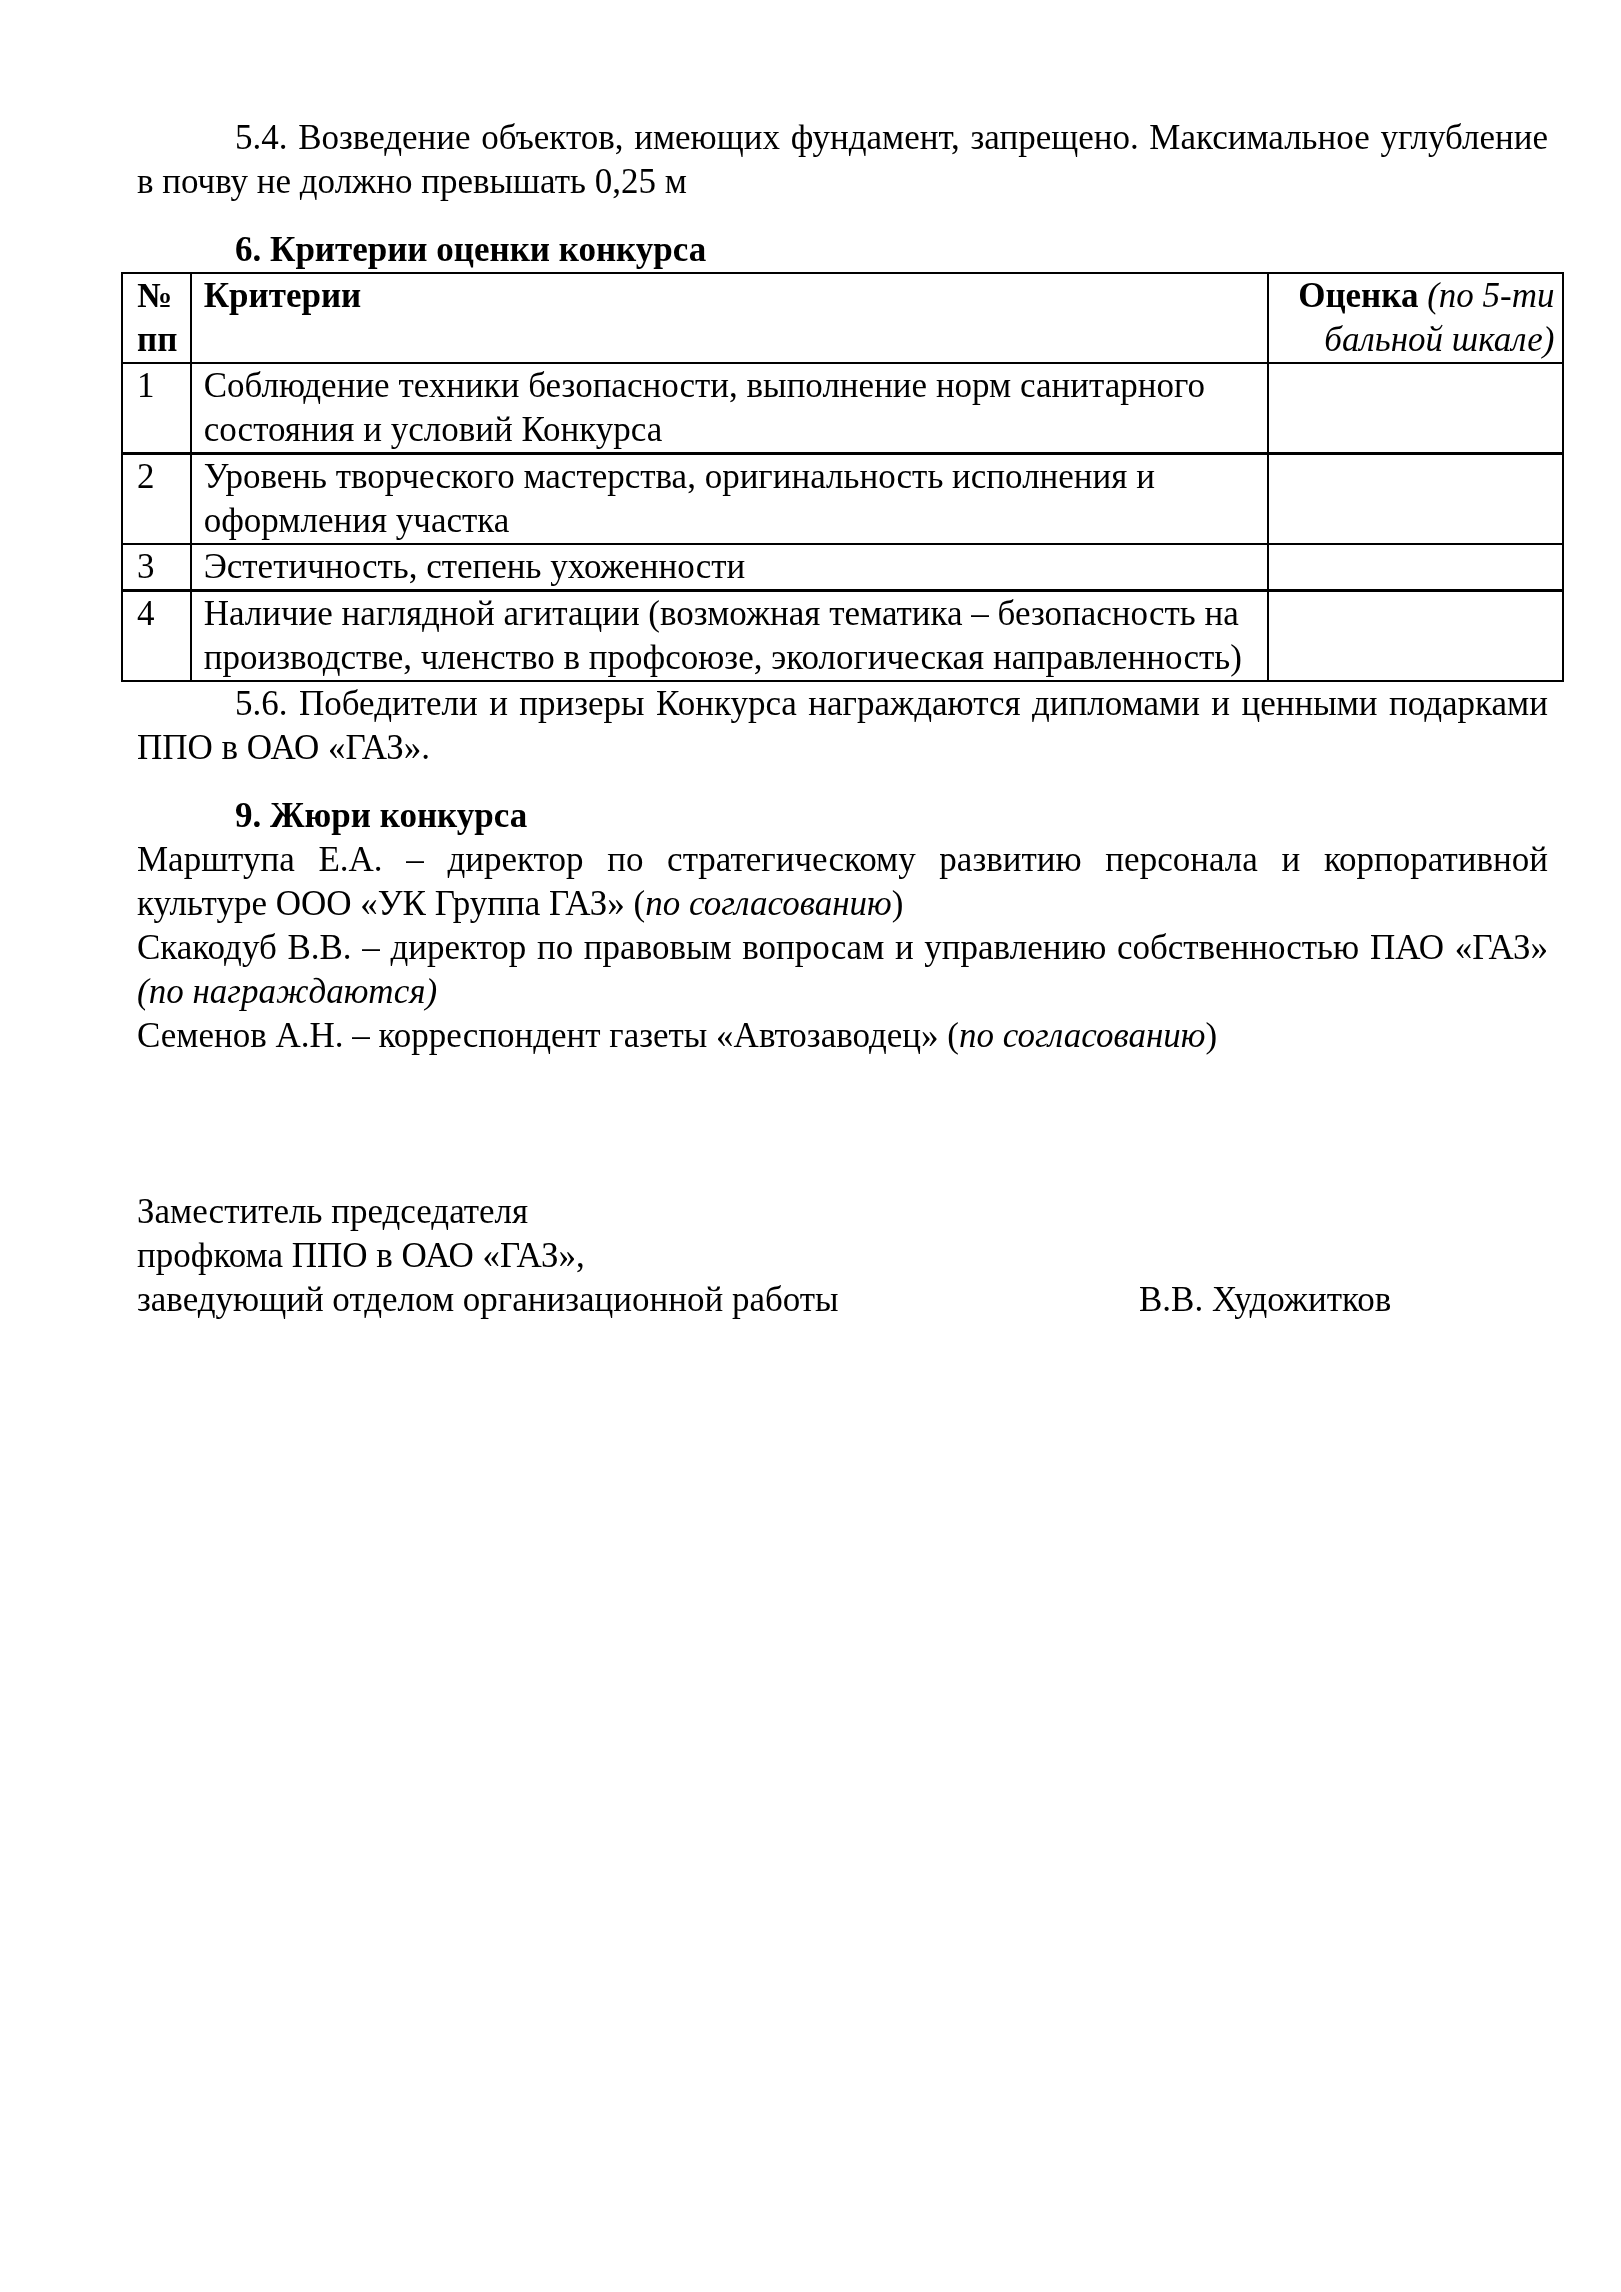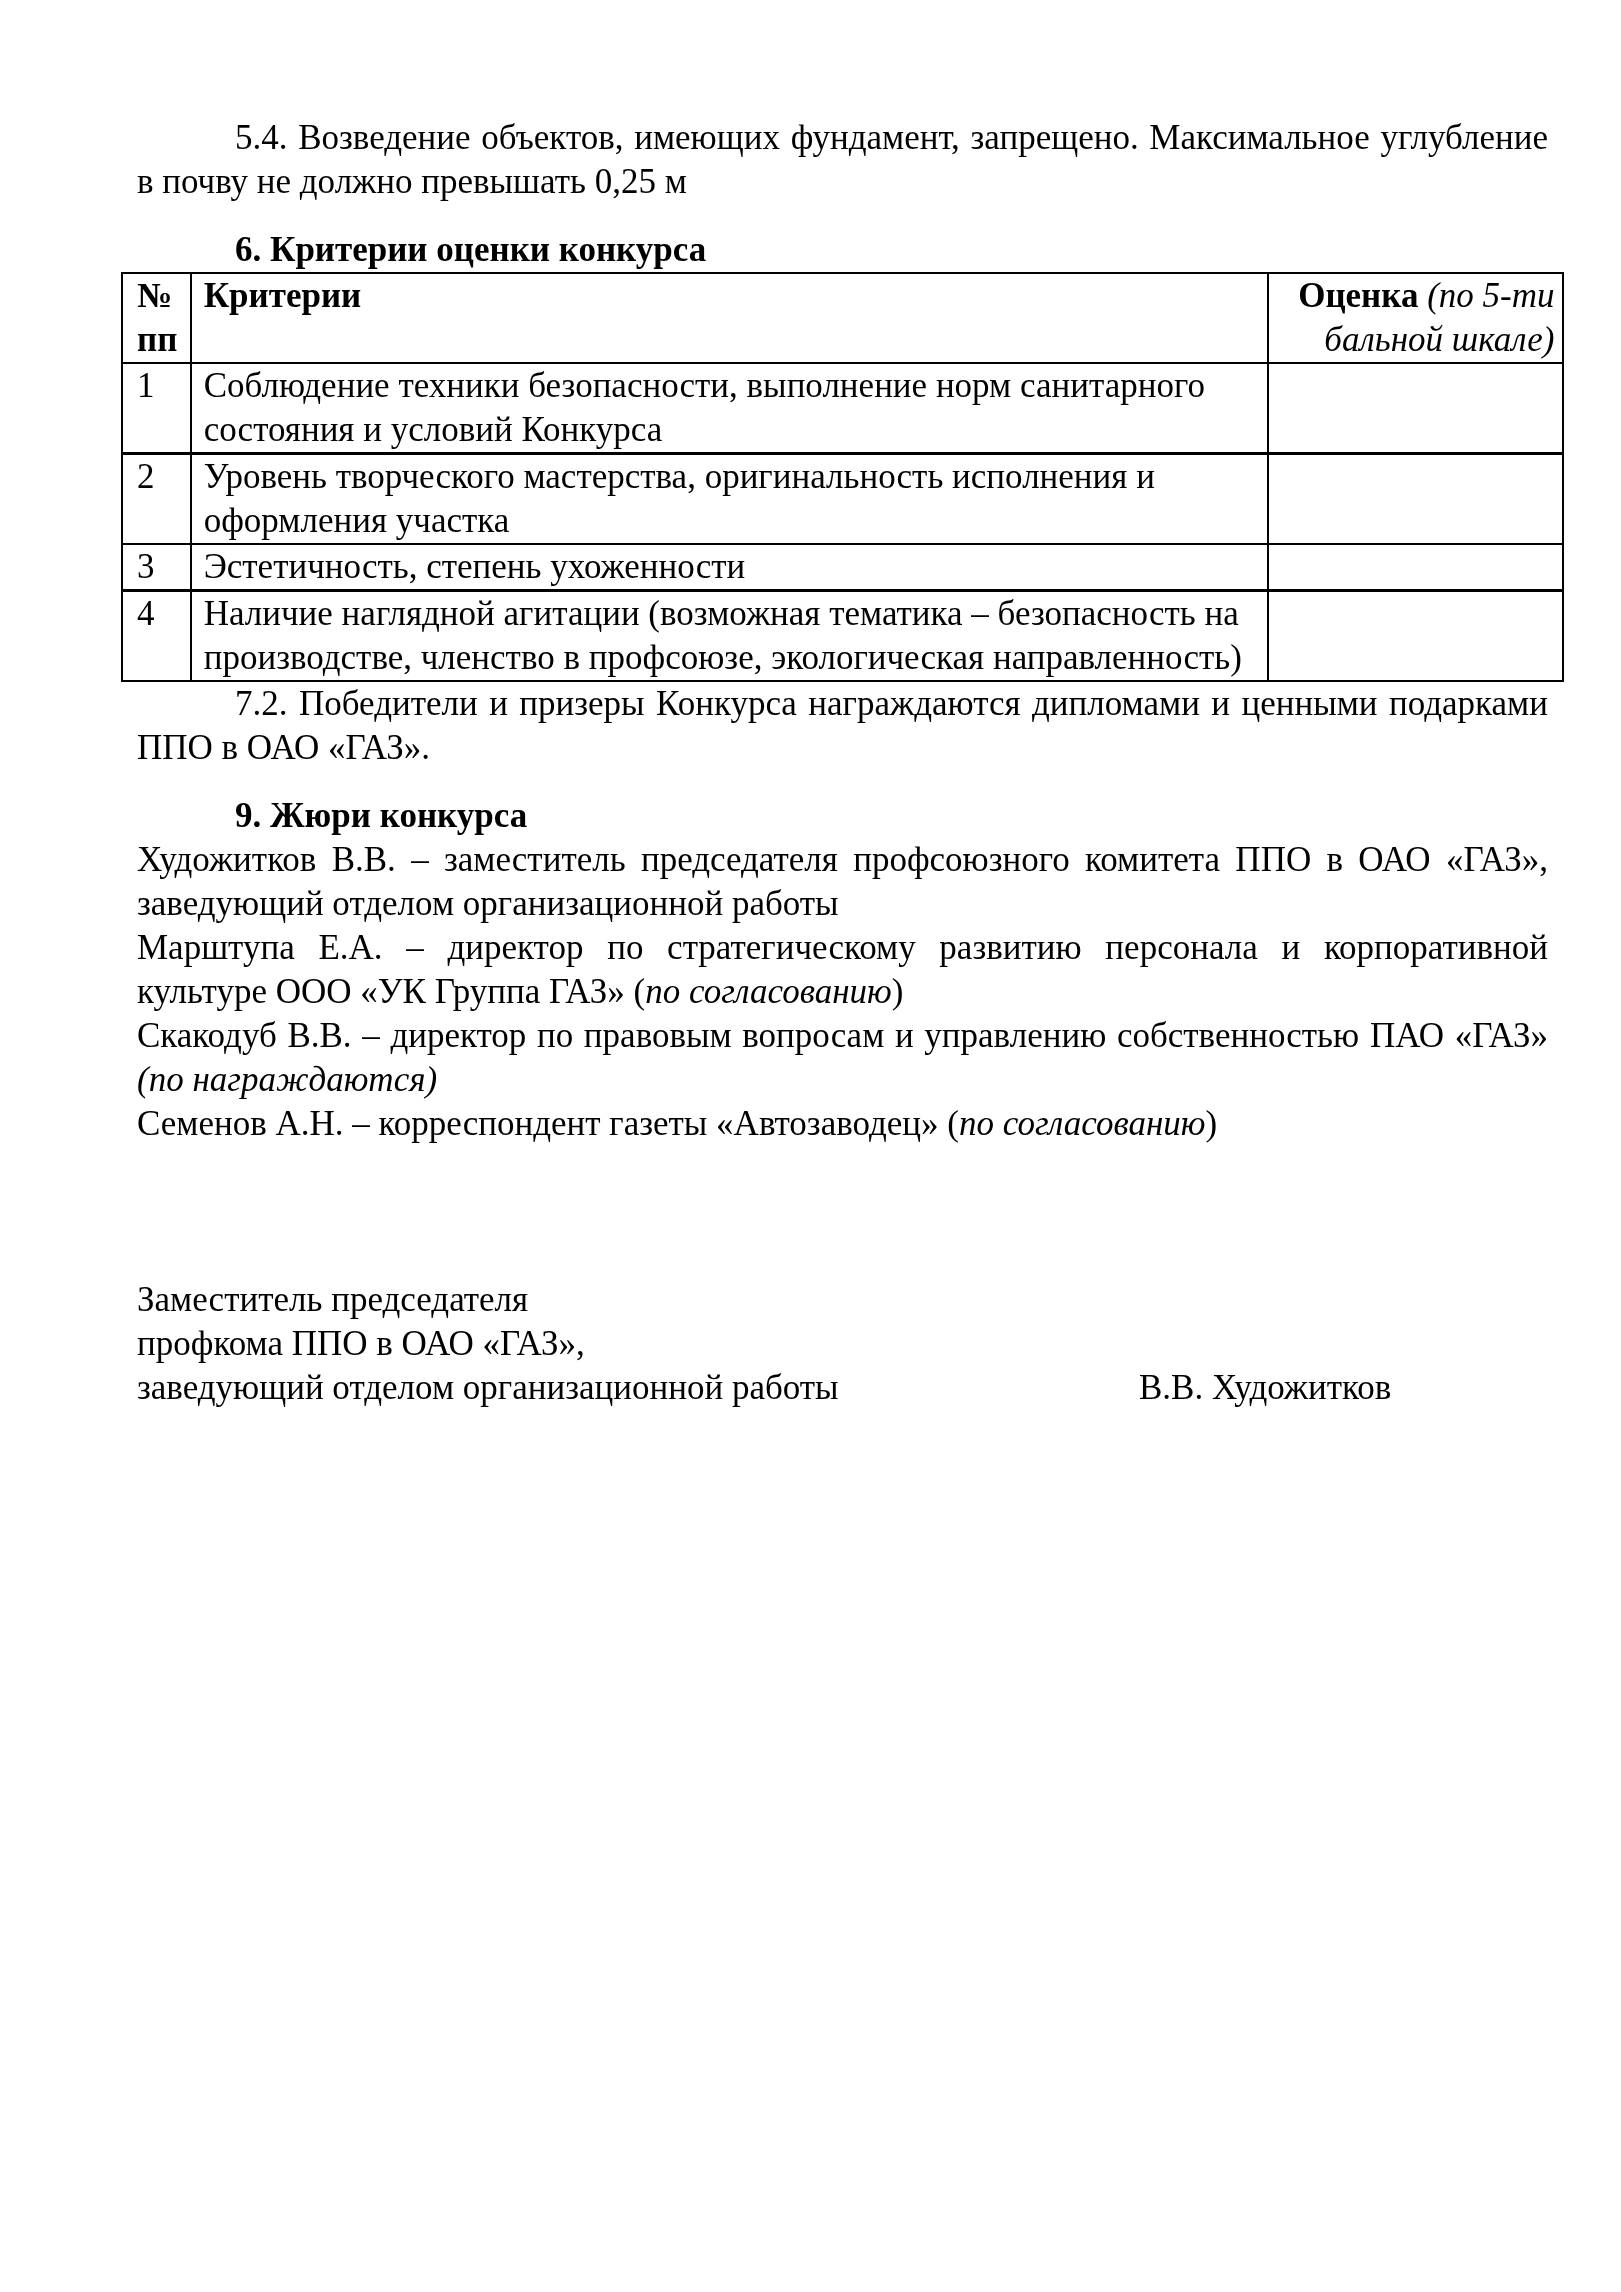--- a/index.html
+++ b/index.html
@@ -90,26 +90,25 @@
       <td class="col-score thick-bottom"></td>
     </tr>
     <tr>
       <td class="col-num">4</td>
       <td class="col-crit">Наличие наглядной агитации (возможная тематика – безопасность на производстве, членство в профсоюзе, экологическая направленность)</td>
       <td class="col-score"></td>
     </tr>
   </tbody>
     </table>
 
-  <p class="justify indent">7.2. Победители и призеры Конкурса награждаются дипломами и ценными подарками ППО в ОАО «ГАЗ».</p>
+  <p class="justify indent">5.6. Победители и призеры Конкурса награждаются дипломами и ценными подарками ППО в ОАО «ГАЗ».</p>
 
   <p class="heading gap-top">9. Жюри конкурса</p>
 
 
-  <p class="justify"><span>Художитков В.В. – заместитель председателя профсоюзного комитета ППО в ОАО «ГАЗ», заведующий отделом организационной работы</span></p>
 
   <p class="justify"><span>Марштупа Е.А. – директор по стратегическому развитию персонала и корпоративной культуре ООО «УК Группа ГАЗ» (</span><i>по согласованию</i><span>)</span></p>
 
   <p class="justify"><span>Скакодуб В.В. – директор по правовым вопросам и управлению собственностью ПАО «ГАЗ» </span><i>(по награждаются)</i></p>
 
   <p class="justify"><span>Семенов А.Н. – корреспондент газеты «Автозаводец» (</span><i>по согласованию</i><span>)</span></p>
 
   <div class="sig-block">
     <p>Заместитель председателя</p>
     <p>профкома ППО в ОАО «ГАЗ»,</p>

